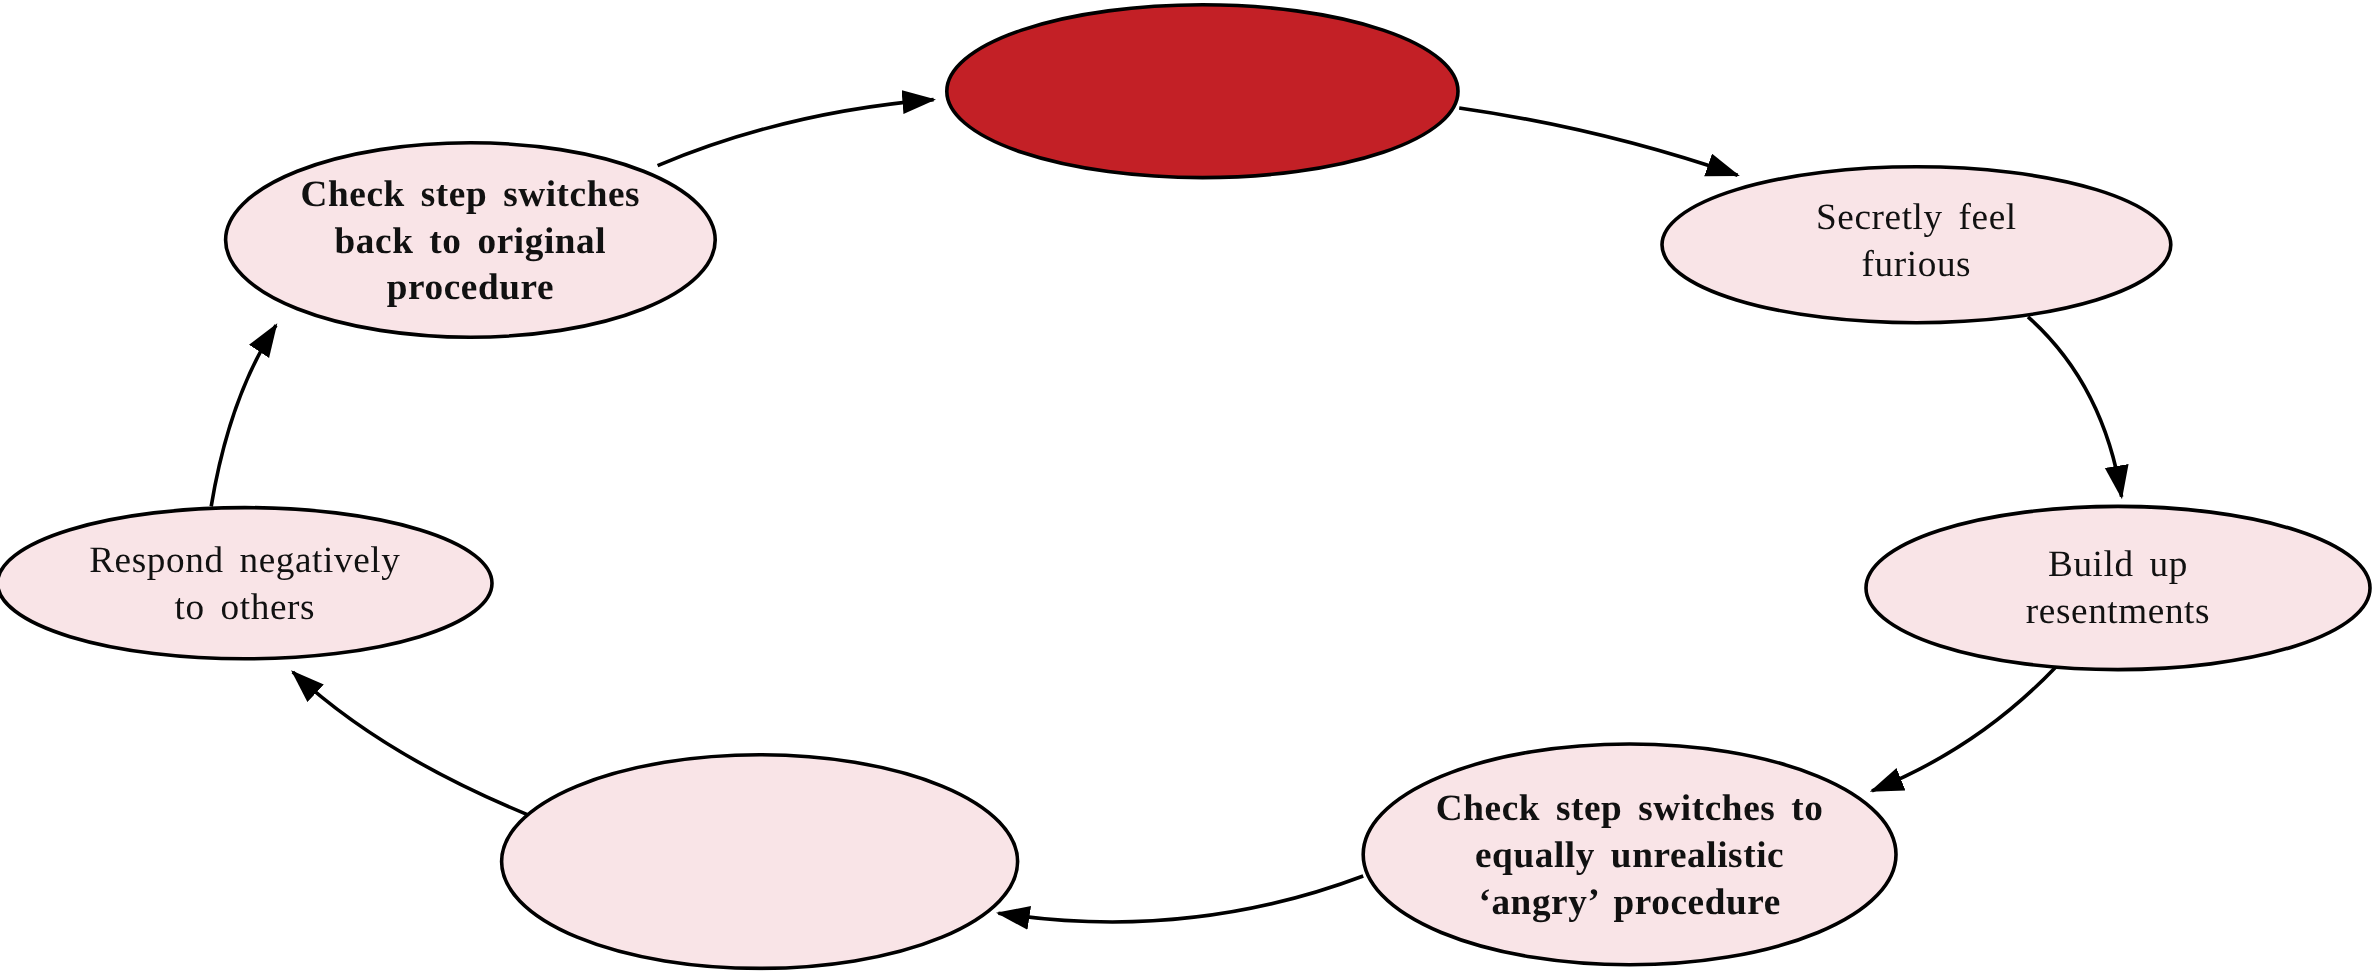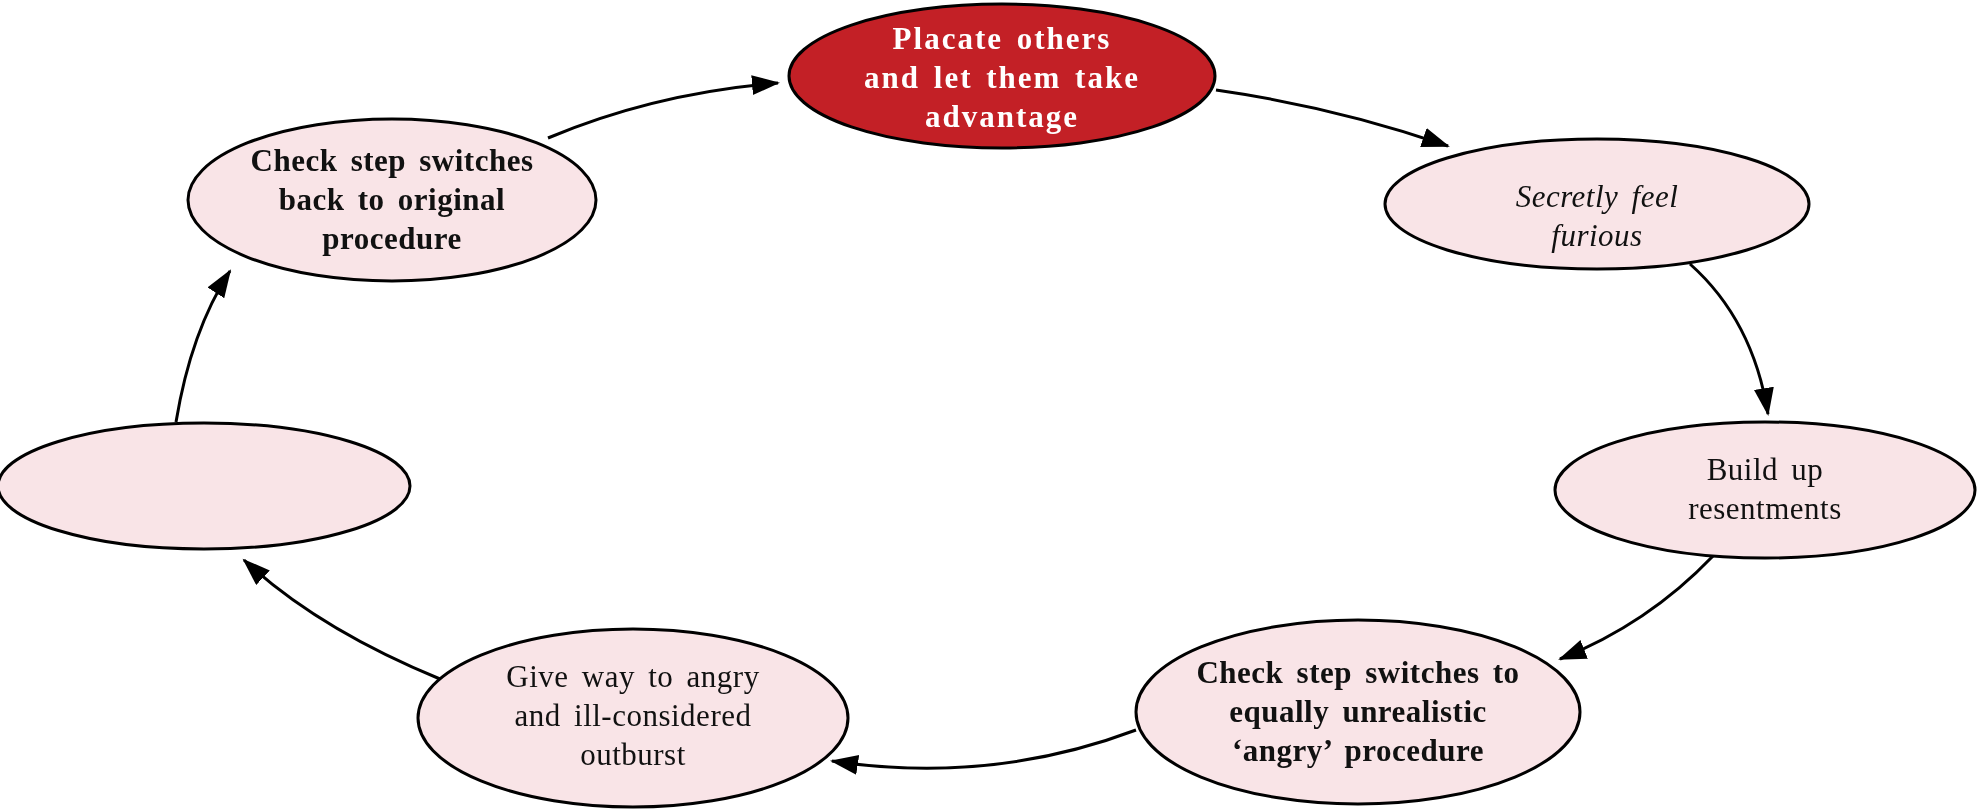--- a/index.html
+++ b/index.html
@@ -71,36 +71,32 @@
 
     <ellipse class="node-ellipse" cx="1002" cy="76" rx="213" ry="72" fill="#c32026"></ellipse>
     <ellipse class="node-ellipse" cx="1597" cy="204" rx="212" ry="65" fill="#f9e4e7"></ellipse>
     <ellipse class="node-ellipse" cx="1765" cy="490" rx="210" ry="68" fill="#f9e4e7"></ellipse>
     <ellipse class="node-ellipse" cx="1358" cy="712" rx="222" ry="92" fill="#f9e4e7"></ellipse>
     <ellipse class="node-ellipse" cx="633" cy="718" rx="215" ry="89" fill="#f9e4e7"></ellipse>
     <ellipse class="node-ellipse" cx="204" cy="486" rx="206" ry="63" fill="#f9e4e7"></ellipse>
     <ellipse class="node-ellipse" cx="392" cy="200" rx="204" ry="81" fill="#f9e4e7"></ellipse>
   </svg>
 
-  <div class="node-label emphasis" style="left:1002px; top:78px; width:400px;">Placate others
-and let them take
-advantage</div>
 
-  <div class="node-label" style="left:1597px; top:216px; width:380px;font-style:italic;">Secretly feel
+  <div class="node-label" style="left:1597px; top:200px; width:380px;">Secretly feel
 furious</div>
 
   <div class="node-label" style="left:1765px; top:489px; width:360px;">Build up
 resentments</div>
 
   <div class="node-label" style="left:1358px; top:712px; width:430px;font-weight:bold;">Check step switches to
 equally unrealistic
 ‘angry’ procedure</div>
 
-  <div class="node-label" style="left:633px; top:716px; width:400px;">Give way to angry
-and ill-considered
-outburst</div>
 
+  <div class="node-label" style="left:204px; top:486px; width:380px;">Respond negatively
+to others</div>
 
   <div class="node-label" style="left:392px; top:200px; width:370px;font-weight:bold;">Check step switches
 back to original
 procedure</div>
 
 </div>
 
 </body></html>

